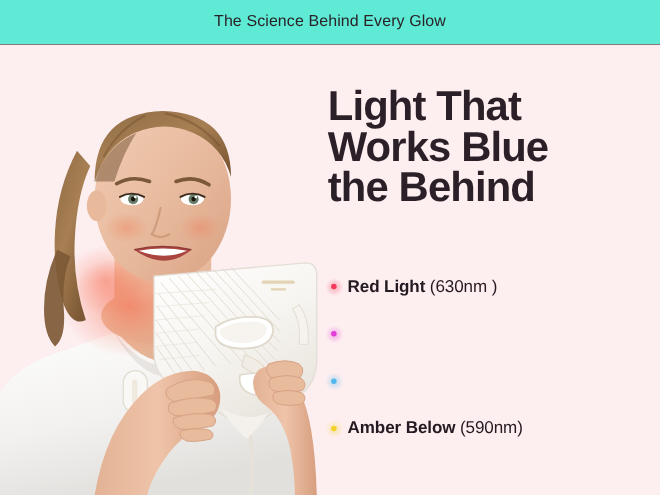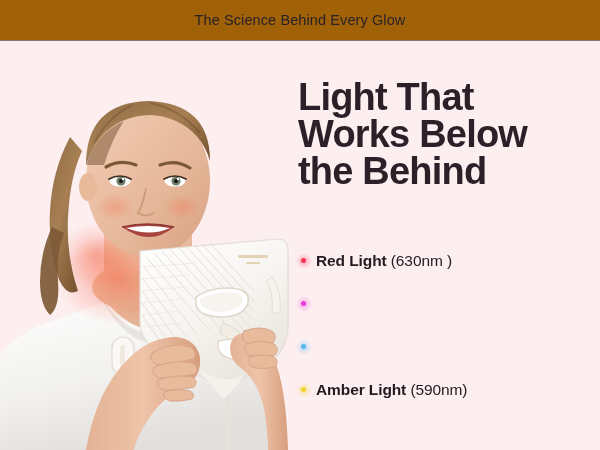--- a/index.html
+++ b/index.html
@@ -121,21 +121,21 @@
     text-align: right;
   }
   .wave-name { font-weight: 700; }
   .wave-nm   { font-weight: 400; }
 </style>
 </head>
 <body>
 
 <div id="page">
 
-  <div class="header-bar" style="background: #a16207; border-bottom-color: rgb(138, 116, 128);">
+  <div class="header-bar" style="background: #5eead4; border-bottom-color: rgb(138, 116, 128);">
     <div class="header-title" style="color: rgb(42, 34, 40);">The Science Behind Every Glow</div>
   </div>
 
   <div class="stage" style="background: rgb(253, 238, 240);">
 
     <div class="photo">
       <svg viewBox="0 0 296 409" xmlns="http://www.w3.org/2000/svg">
         <defs>
           <linearGradient id="skin" x1="0" y1="0" x2="1" y2="1">
             <stop offset="0%" stop-color="#f2cdb4"></stop>
@@ -313,36 +313,36 @@
                      Q 262 329 252 326 Q 246 322 249 316 Z"></path>
           </g>
         </g>
       </svg>
     </div>
 
     <div class="copy">
 
       <div class="headline" style="color: rgb(43, 31, 40);">
         <span class="hl-line">Light That</span>
-        <span class="hl-line">Works Below</span>
+        <span class="hl-line">Works Blue</span>
         <span class="hl-line">the Behind</span>
       </div>
 
       <ul class="wavelengths">
         <li class="wave-item">
           <span class="wave-dot" style="background: rgb(244, 56, 90); color: rgb(244, 56, 90);"></span>
           <span class="wave-text"><span class="wave-name">Red Light</span> <span class="wave-nm">(630nm )</span></span>
         </li>
         <li class="wave-item">
           <span class="wave-dot" style="background: rgb(226, 59, 216); color: rgb(226, 59, 216);"></span>
         </li>
         <li class="wave-item">
           <span class="wave-dot" style="background: rgb(83, 185, 236); color: rgb(83, 185, 236);"></span>
         </li>
         <li class="wave-item">
           <span class="wave-dot" style="background: rgb(242, 211, 44); color: rgb(242, 211, 44);"></span>
-          <span class="wave-text"><span class="wave-name">Amber Light</span> <span class="wave-nm">(590nm)</span></span>
+          <span class="wave-text"><span class="wave-name">Amber Below</span> <span class="wave-nm">(590nm)</span></span>
         </li>
       </ul>
 
     </div>
   </div>
 </div>
 
 </body></html>

